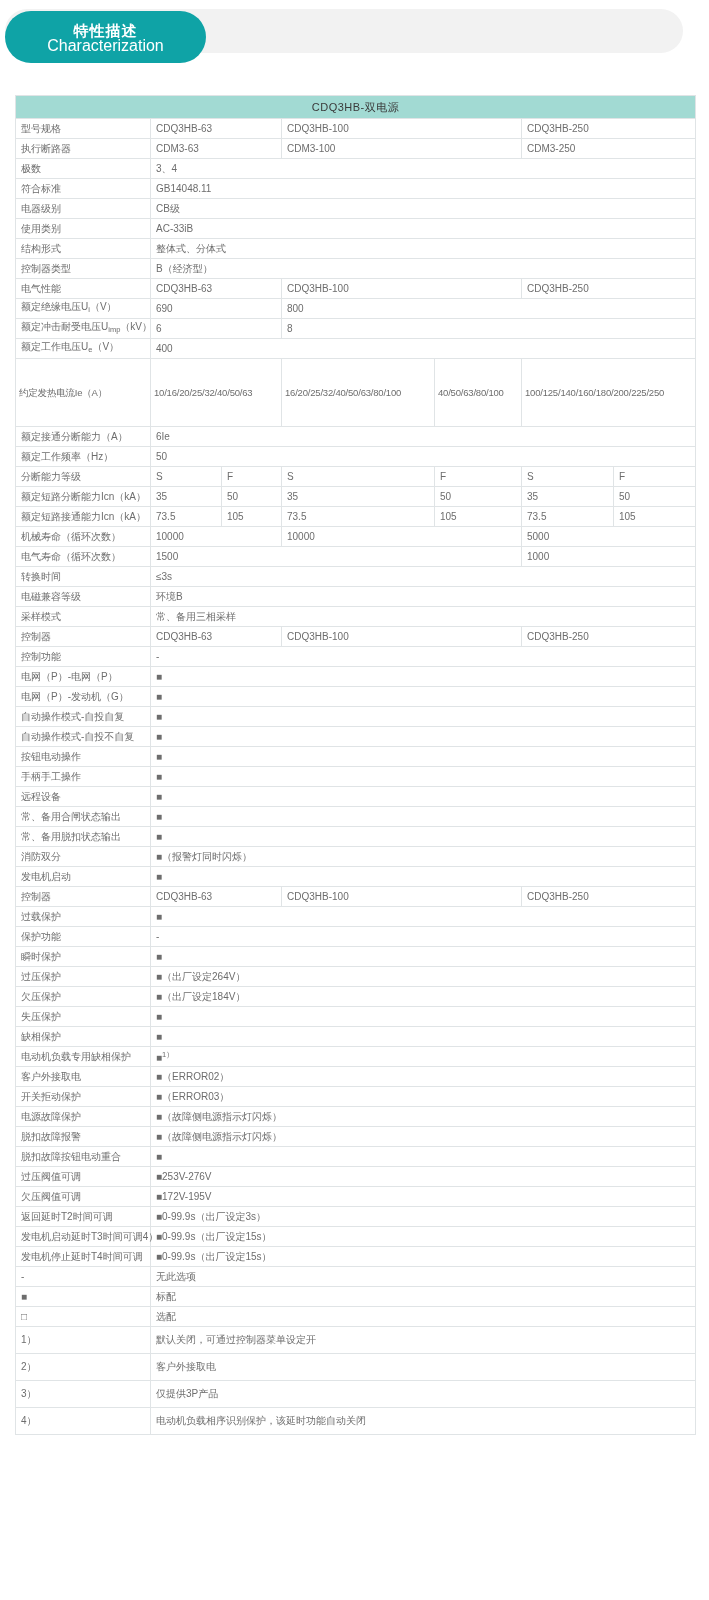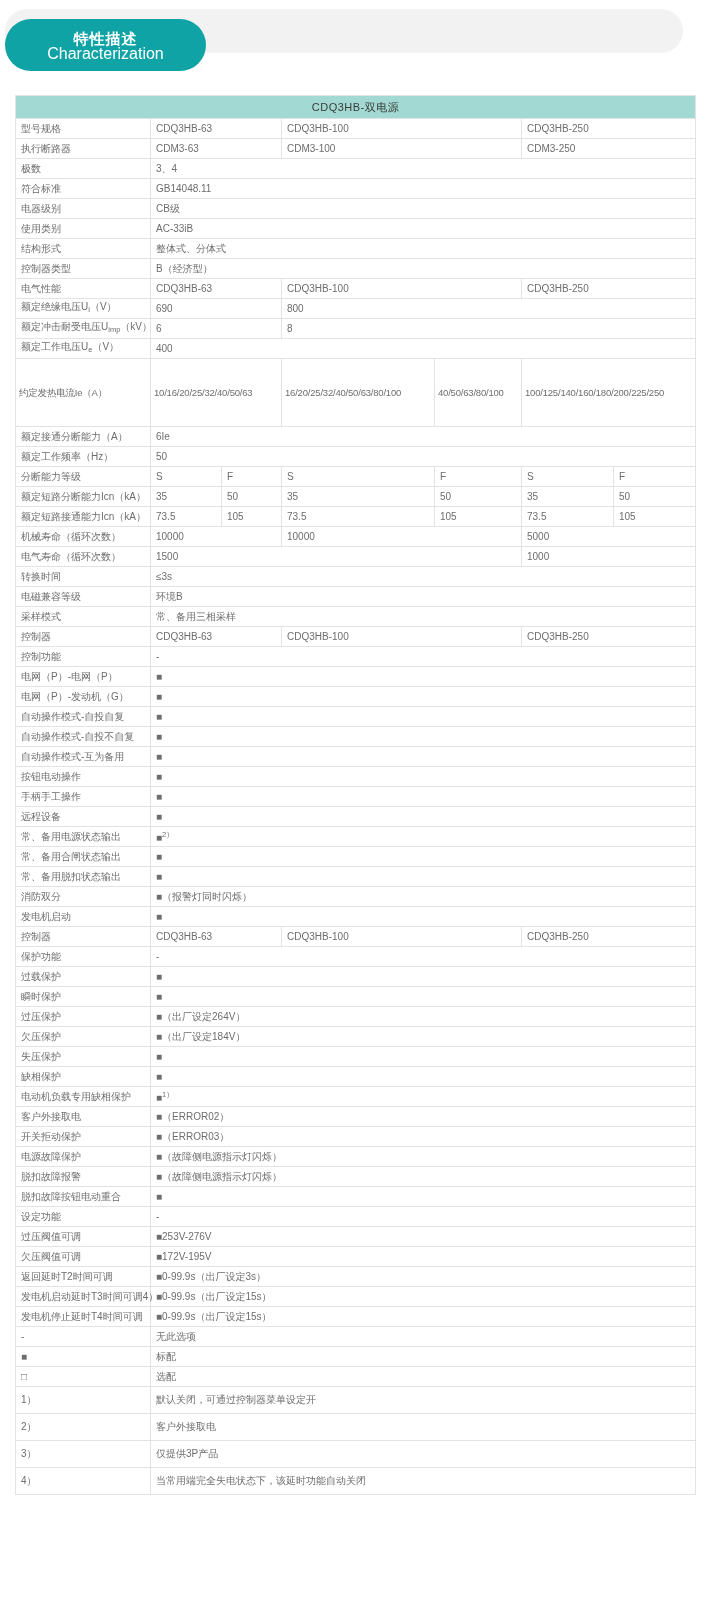--- a/index.html
+++ b/index.html
@@ -19,21 +19,21 @@
     overflow:hidden;
     position:relative;
   }
   
   .hero{position:relative;height:57px;margin-top:5px;}
   .hero-track{
     position:absolute;left:5px;top:4px;width:678px;height:44px;
     background:var(--track-bg);border-radius:22px;
   }
   .hero-pill{
-    position:absolute;left:5px;top:14px;width:201px;height:52px;
+    position:absolute;left:5px;top:6px;width:201px;height:52px;
     background:var(--teal);border-radius:26px;
     display:flex;flex-direction:column;align-items:center;justify-content:center;
     color:#fff;
   }
   .hero-pill .t1{font-size:15px;font-weight:bold;line-height:17px;letter-spacing:1px;}
   .hero-pill .t2{font-size:16px;line-height:13px;}
   
   .tbl-wrap{margin:33px 8px 0 15px;}
   table{
     width:680px;border-collapse:collapse;table-layout:fixed;
@@ -230,38 +230,30 @@
         </tr>
         <tr>
           <td colspan="1">自动操作模式-自投自复</td>
           <td colspan="6">■</td>
         </tr>
         <tr>
           <td colspan="1">自动操作模式-自投不自复</td>
           <td colspan="6">■</td>
         </tr>
         <tr>
-          <td colspan="1">自动操作模式-互为备用</td>
-          <td colspan="6">■</td>
-        </tr>
-        <tr>
           <td colspan="1">按钮电动操作</td>
           <td colspan="6">■</td>
         </tr>
         <tr>
           <td colspan="1">手柄手工操作</td>
           <td colspan="6">■</td>
         </tr>
         <tr>
           <td colspan="1">远程设备</td>
           <td colspan="6">■</td>
-        </tr>
-        <tr>
-          <td colspan="1">常、备用电源状态输出</td>
-          <td colspan="6">■<sup>2）</sup></td>
         </tr>
         <tr>
           <td colspan="1">常、备用合闸状态输出</td>
           <td colspan="6">■</td>
         </tr>
         <tr>
           <td colspan="1">常、备用脱扣状态输出</td>
           <td colspan="6">■</td>
         </tr>
         <tr>
@@ -272,28 +264,28 @@
           <td colspan="1">发电机启动</td>
           <td colspan="6">■</td>
         </tr>
         <tr>
           <td colspan="1">控制器</td>
           <td colspan="2">CDQ3HB-63</td>
           <td colspan="2">CDQ3HB-100</td>
           <td colspan="2">CDQ3HB-250</td>
         </tr>
         <tr>
+          <td colspan="1">过载保护</td>
+          <td colspan="6">■</td>
+        </tr>
+        <tr>
           <td colspan="1">保护功能</td>
           <td colspan="6">-</td>
         </tr>
         <tr>
-          <td colspan="1">过载保护</td>
-          <td colspan="6">■</td>
-        </tr>
-        <tr>
           <td colspan="1">瞬时保护</td>
           <td colspan="6">■</td>
         </tr>
         <tr>
           <td colspan="1">过压保护</td>
           <td colspan="6">■（出厂设定264V）</td>
         </tr>
         <tr>
           <td colspan="1">欠压保护</td>
           <td colspan="6">■（出厂设定184V）</td>
@@ -322,24 +314,20 @@
           <td colspan="1">电源故障保护</td>
           <td colspan="6">■（故障侧电源指示灯闪烁）</td>
         </tr>
         <tr>
           <td colspan="1">脱扣故障报警</td>
           <td colspan="6">■（故障侧电源指示灯闪烁）</td>
         </tr>
         <tr>
           <td colspan="1">脱扣故障按钮电动重合</td>
           <td colspan="6">■</td>
-        </tr>
-        <tr>
-          <td colspan="1">设定功能</td>
-          <td colspan="6">-</td>
         </tr>
         <tr>
           <td colspan="1">过压阀值可调</td>
           <td colspan="6">■253V-276V</td>
         </tr>
         <tr>
           <td colspan="1">欠压阀值可调</td>
           <td colspan="6">■172V-195V</td>
         </tr>
         <tr>
@@ -373,17 +361,17 @@
         <tr class="foot">
           <td colspan="1">2）</td>
           <td colspan="6">客户外接取电</td>
         </tr>
         <tr class="foot">
           <td colspan="1">3）</td>
           <td colspan="6">仅提供3P产品</td>
         </tr>
         <tr class="foot">
           <td colspan="1">4）</td>
-          <td colspan="6">当常用端完全失电状态下，该延时功能自动关闭</td>
+          <td colspan="6">电动机负载相序识别保护，该延时功能自动关闭</td>
         </tr>
       </tbody>
   </table>
 </div>
 
 </body></html>

